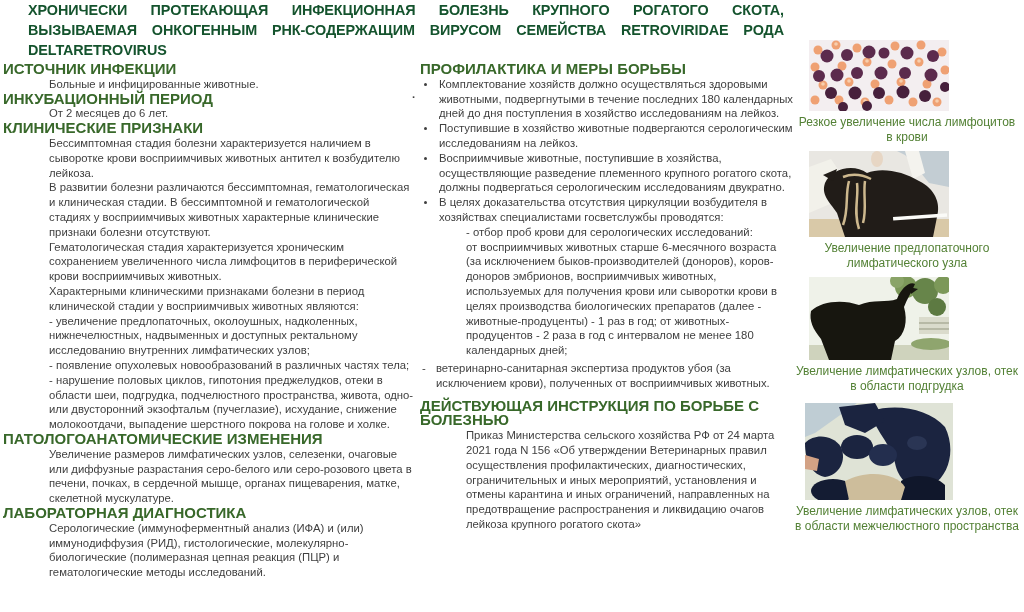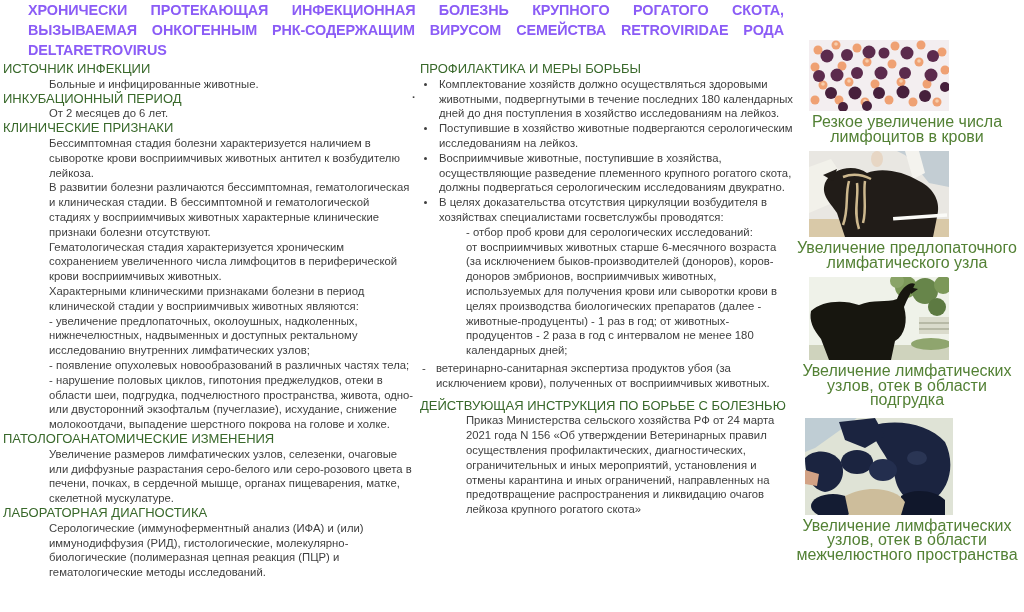--- a/index.html
+++ b/index.html
@@ -7,45 +7,45 @@
     width:1024px;height:612px;background:#ffffff;position:relative;overflow:hidden;
     font-family:"Liberation Sans", sans-serif;color:#3f3f3f;
   }
   
   .header{position:relative;width:794px;}
   h1.title{margin:7px 0 3px 70px;text-align:center;line-height:38px;height:40px;}
   h1.title span{
     display:inline-block;font-size:34px;font-weight:bold;color:#2f5b1d;
     transform:scaleX(0.84);transform-origin:center;letter-spacing:-0.5px;white-space:nowrap;
   }
-  .subtitle{margin-left:28px;width:756px;color:#8b5cf6;font-weight:bold;
+  .subtitle{margin-left:28px;width:756px;color:#14532d;font-weight:bold;
     font-size:14.4px;line-height:20px;letter-spacing:-0.1px;}
   .sub-just{text-align:justify;text-align-last:justify;}
   .stray-dot{position:absolute;left:412px;top:88px;font-size:11.3px;font-weight:bold;color:#3f3f3f;}
   
   .main{display:flex;margin-top:2px;}
   .col-left{width:414px;padding-left:3px;box-sizing:border-box;}
   .col-mid{width:374px;margin-left:6px;}
   .body-text, .col-left p, .col-mid p, .col-mid li{font-size:11.3px;line-height:14.8px;padding-left:46px;}
   p{margin:0;}
-  h3.sec{margin:0;font-size:13px;line-height:14.8px;font-weight:normal;color:#38682a;}
+  h3.sec{margin:0;font-size:15px;line-height:14.8px;font-weight:bold;color:#38682a;}
   .col-mid ul{margin:0;padding:0 0 0 17px;list-style:disc;}
   .col-mid li{padding-left:2px;}
   .col-mid li::marker{font-size:0.85em;color:#3f3f3f;}
   .dash-item{display:flex;margin-top:3px;font-size:11.3px;line-height:14.8px;}
   .dash-item .dash{width:16px;flex:0 0 16px;padding-left:2px;box-sizing:border-box;}
   .dash-item .text{flex:1;}
   h3.sec.instr{margin-top:8px;}
   
   .sidebar{position:absolute;top:40px;left:794px;width:226px;}
   .figure{margin:0 0 7px 0;padding:0;}
   .figure.f3{margin-bottom:10px;}
   .fig-img{display:block;margin-left:15px;}
   .fig-img.f4{margin-left:11px;}
-  .fig-caption{color:#538135;font-size:16px;line-height:14.5px;text-align:center;margin-top:4px;}
+  .fig-caption{color:#538135;font-size:12px;line-height:14.5px;text-align:center;margin-top:4px;}
 </style>
 </head>
 <body>
 
 <div class="header">
   <div class="subtitle">
     <div class="sub-just">ХРОНИЧЕСКИ ПРОТЕКАЮЩАЯ ИНФЕКЦИОННАЯ БОЛЕЗНЬ КРУПНОГО РОГАТОГО СКОТА,</div>
     <div class="sub-just">ВЫЗЫВАЕМАЯ ОНКОГЕННЫМ РНК-СОДЕРЖАЩИМ ВИРУСОМ СЕМЕЙСТВА RETROVIRIDAE РОДА</div>
     <div>DELTARETROVIRUS</div>
   </div>

